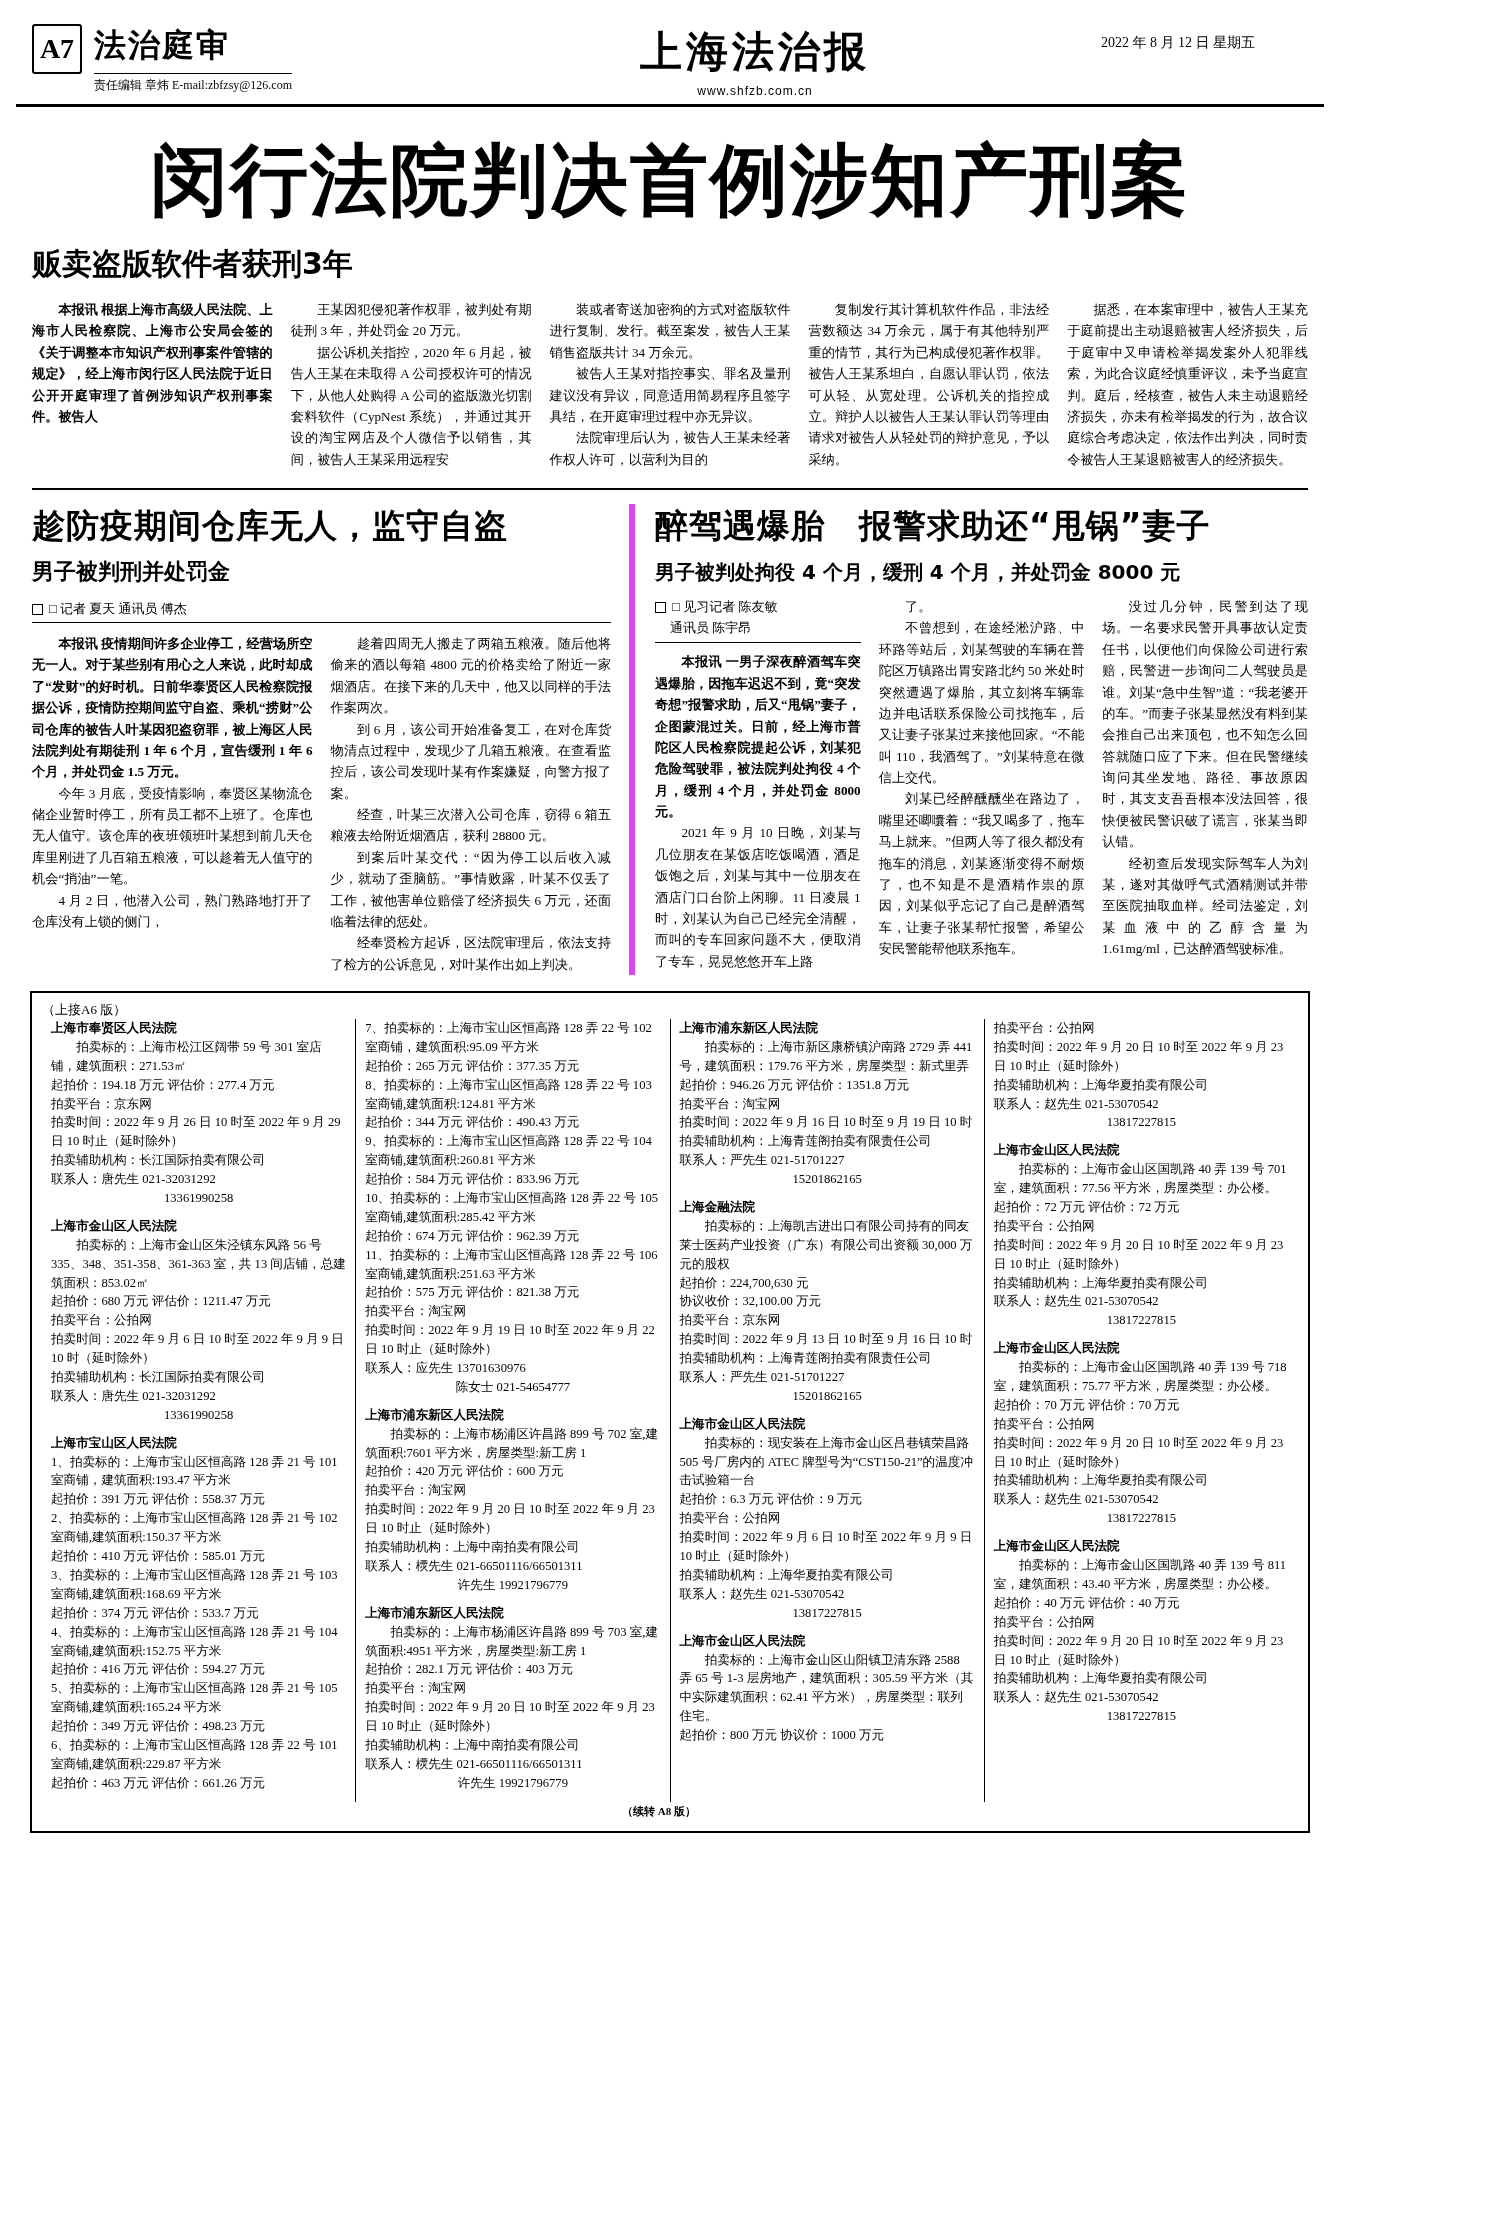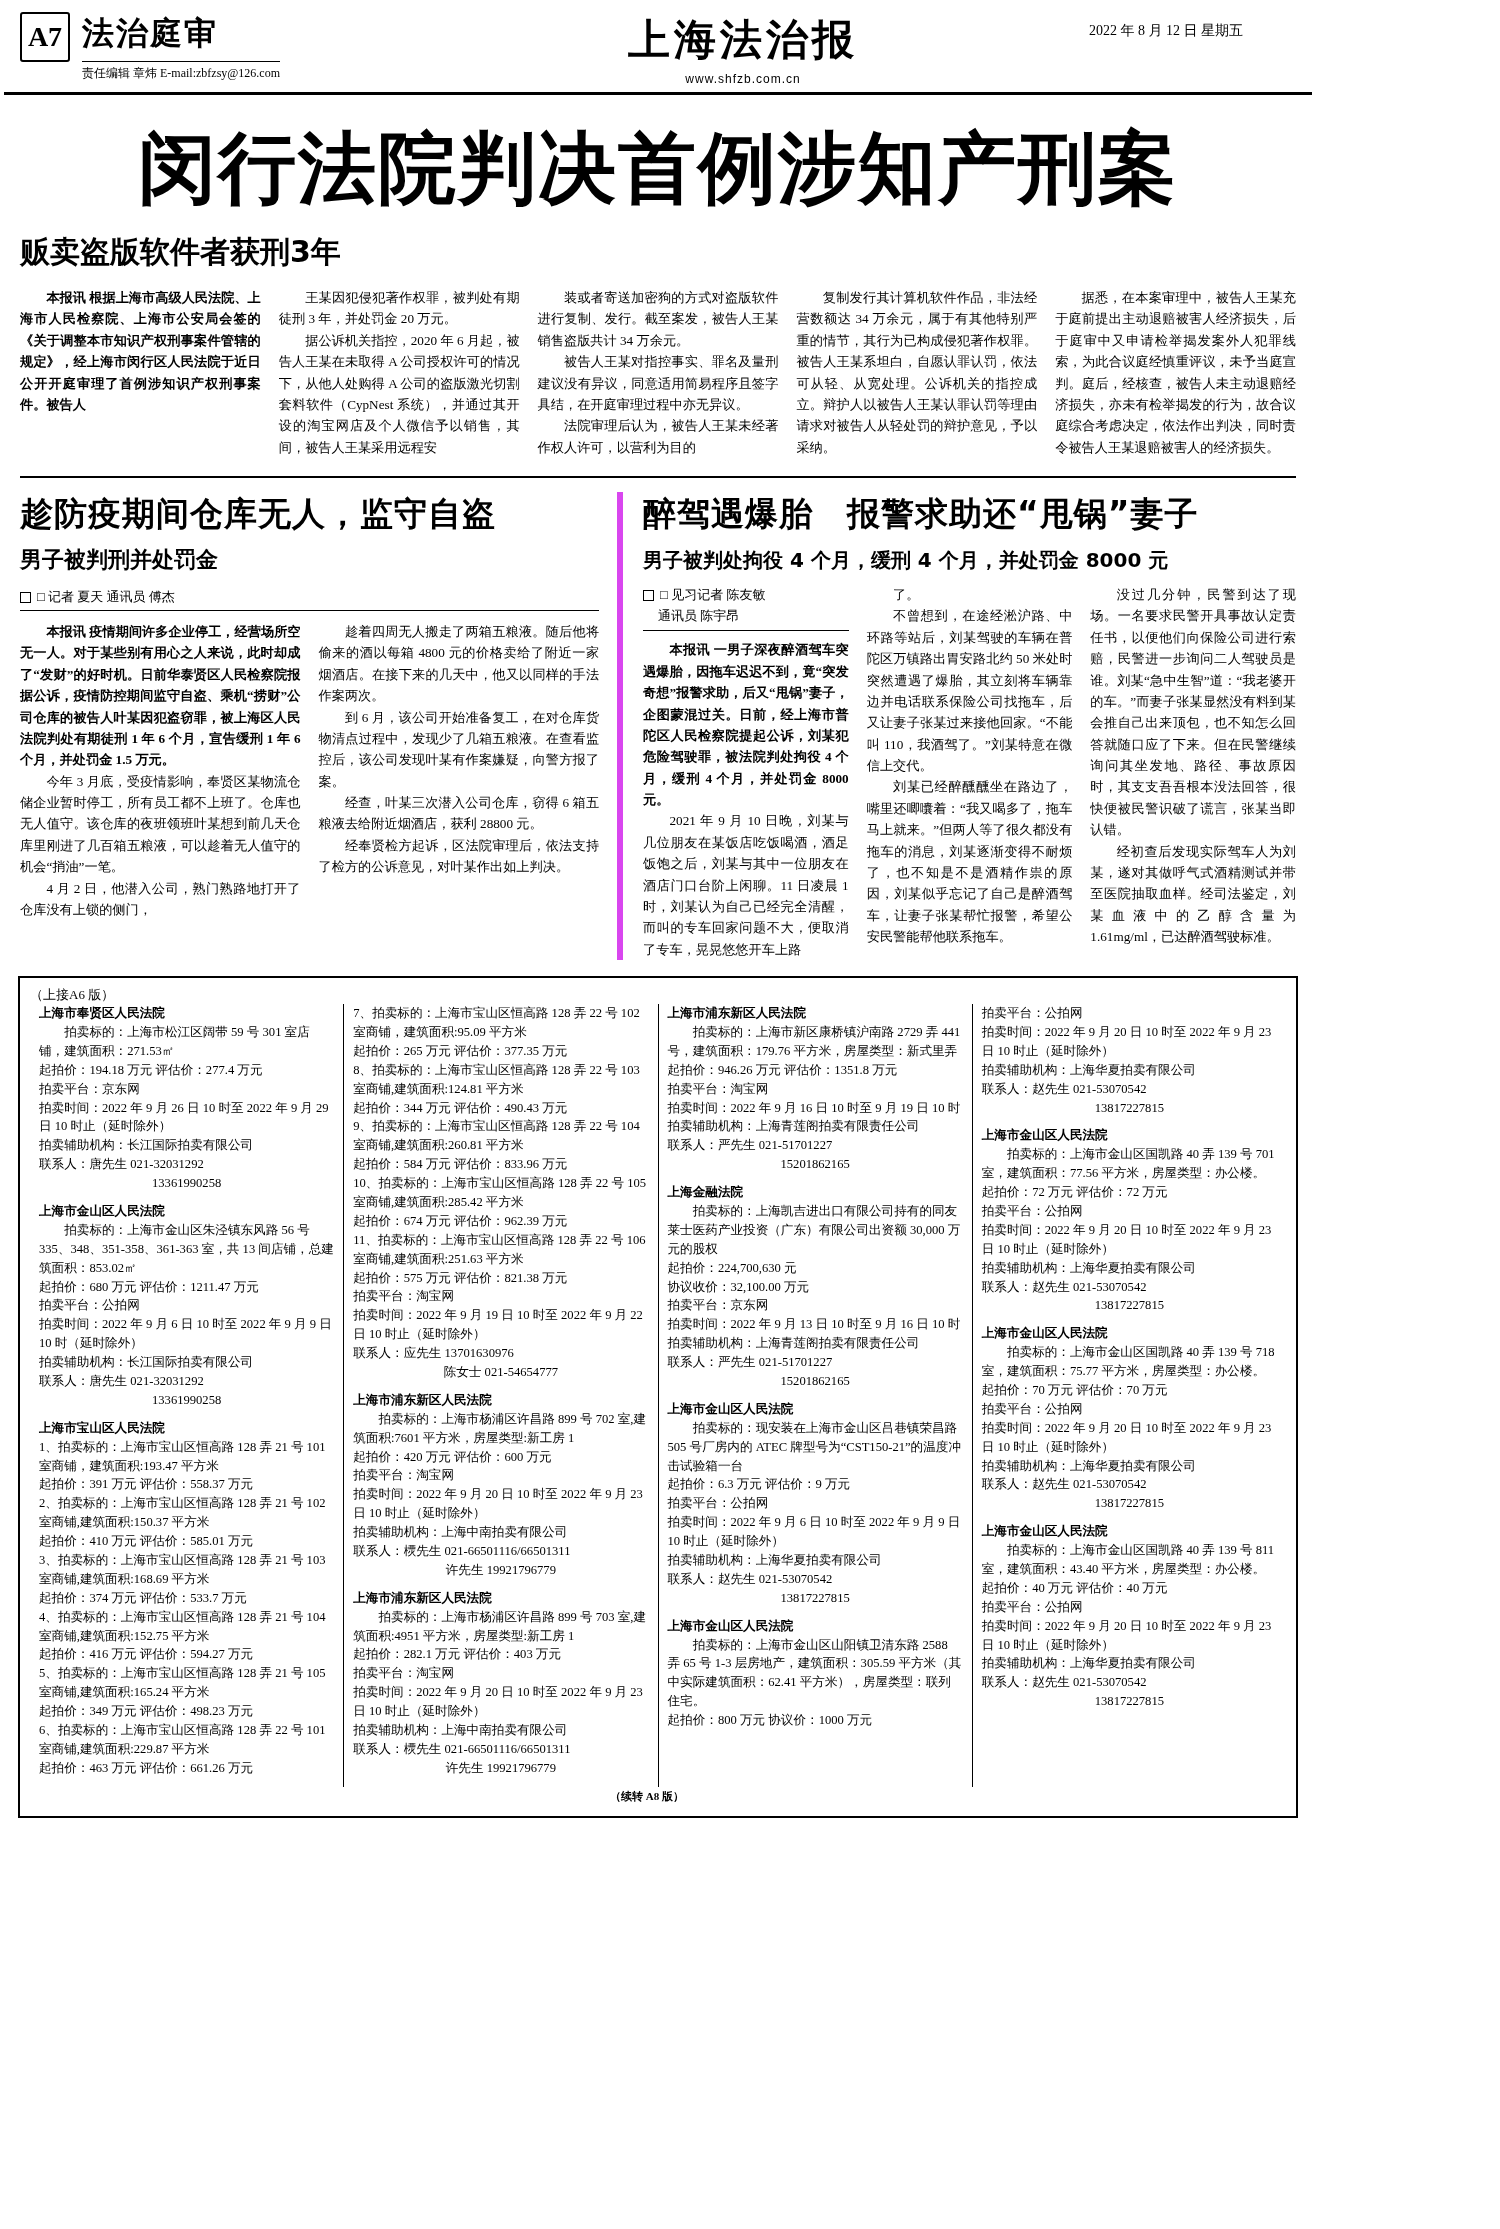--- a/index.html
+++ b/index.html
@@ -1,17 +1,17 @@
 <!DOCTYPE html>
 <html><head>
 <meta charset="utf-8">
 <style>
   html,body{margin:0;padding:0;background:#fff;}
   body{width:1500px;font-family:"Liberation Serif", serif;color:#000;}
-  .page{width:1308px;padding:4px;position:relative;}
+  .page{width:1308px;padding:16px;position:relative;}
   
   .masthead{display:flex;align-items:flex-start;padding:8px 16px 0 16px;border-bottom:3px solid #000;padding-bottom:6px;}
   .mh-left{display:flex;align-items:flex-start;width:430px;}
   .pagemark{width:46px;height:46px;border:2px solid #000;border-radius:3px;display:flex;align-items:center;justify-content:center;font-weight:bold;font-size:28px;font-family:"Liberation Serif",serif;position:relative;}
   .pagemark span{line-height:1;}
   .mh-sec{margin-left:12px;}
   .mh-sec .title{font-size:32px;font-weight:bold;letter-spacing:2px;font-family:"DejaVu Sans",sans-serif;}
   .mh-sec .meta{font-size:12px;margin-top:5px;border-top:1px solid #000;padding-top:3px;white-space:nowrap;}
   .mh-center{flex:1;text-align:center;}
   .mh-center .paper{font-size:42px;font-weight:bold;letter-spacing:4px;font-family:"DejaVu Serif",serif;}
@@ -110,20 +110,21 @@
       <div class="mid-cols">
         <div class="col">
           <p class="ind lead">本报讯  疫情期间许多企业停工，经营场所空无一人。对于某些别有用心之人来说，此时却成了“发财”的好时机。日前华泰贤区人民检察院报据公诉，疫情防控期间监守自盗、乘机“捞财”公司仓库的被告人叶某因犯盗窃罪，被上海区人民法院判处有期徒刑 1 年 6 个月，宣告缓刑 1 年 6 个月，并处罚金 1.5 万元。</p>
           <p class="ind">今年 3 月底，受疫情影响，奉贤区某物流仓储企业暂时停工，所有员工都不上班了。仓库也无人值守。该仓库的夜班领班叶某想到前几天仓库里刚进了几百箱五粮液，可以趁着无人值守的机会“捎油”一笔。</p>
           <p class="ind">4 月 2 日，他潜入公司，熟门熟路地打开了仓库没有上锁的侧门，</p>
         </div>
         <div class="col">
           <p class="ind">趁着四周无人搬走了两箱五粮液。随后他将偷来的酒以每箱 4800 元的价格卖给了附近一家烟酒店。在接下来的几天中，他又以同样的手法作案两次。</p>
           <p class="ind">到 6 月，该公司开始准备复工，在对仓库货物清点过程中，发现少了几箱五粮液。在查看监控后，该公司发现叶某有作案嫌疑，向警方报了案。</p>
           <p class="ind">经查，叶某三次潜入公司仓库，窃得 6 箱五粮液去给附近烟酒店，获利 28800 元。</p>
+          <p class="ind">到案后叶某交代：“因为停工以后收入减少，就动了歪脑筋。”事情败露，叶某不仅丢了工作，被他害单位赔偿了经济损失 6 万元，还面临着法律的惩处。</p>
           <p class="ind">经奉贤检方起诉，区法院审理后，依法支持了检方的公诉意见，对叶某作出如上判决。</p>
         </div>
       </div>
     </div>
 
     <div class="mid-right">
       <div class="h2">醉驾遇爆胎　报警求助还“甩锅”妻子</div>
       <div class="h2c">男子被判处拘役 4 个月，缓刑 4 个月，并处罚金 8000 元</div>
       <div class="mr-cols">
         <div class="col">

